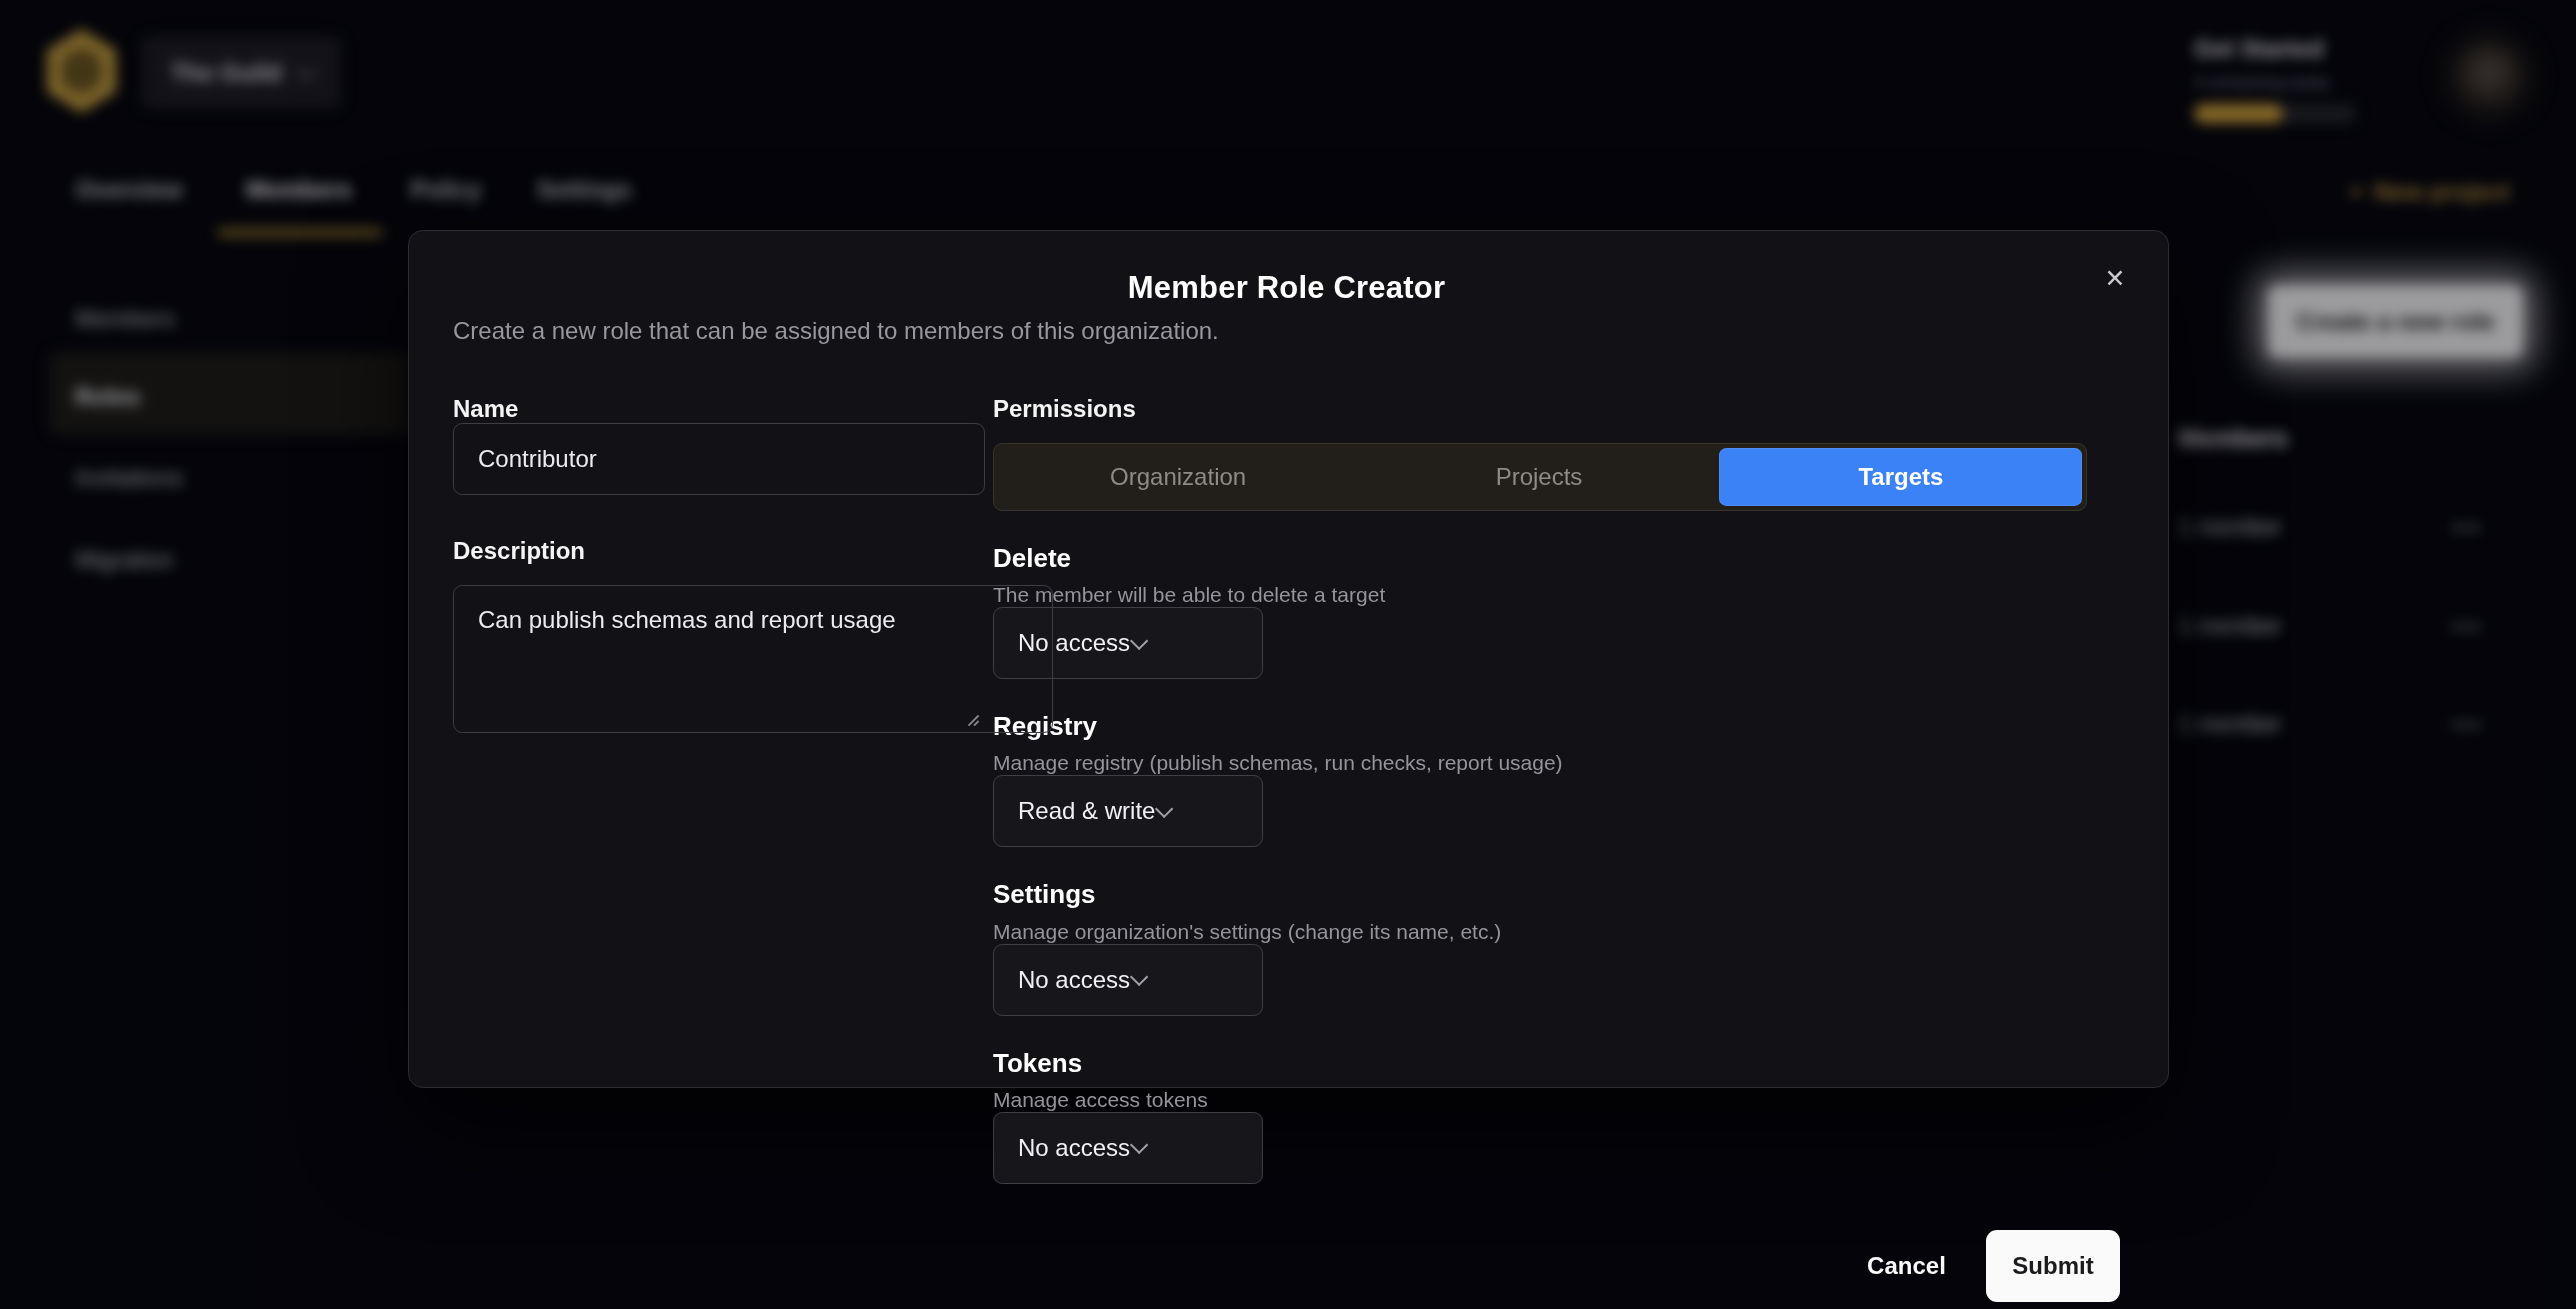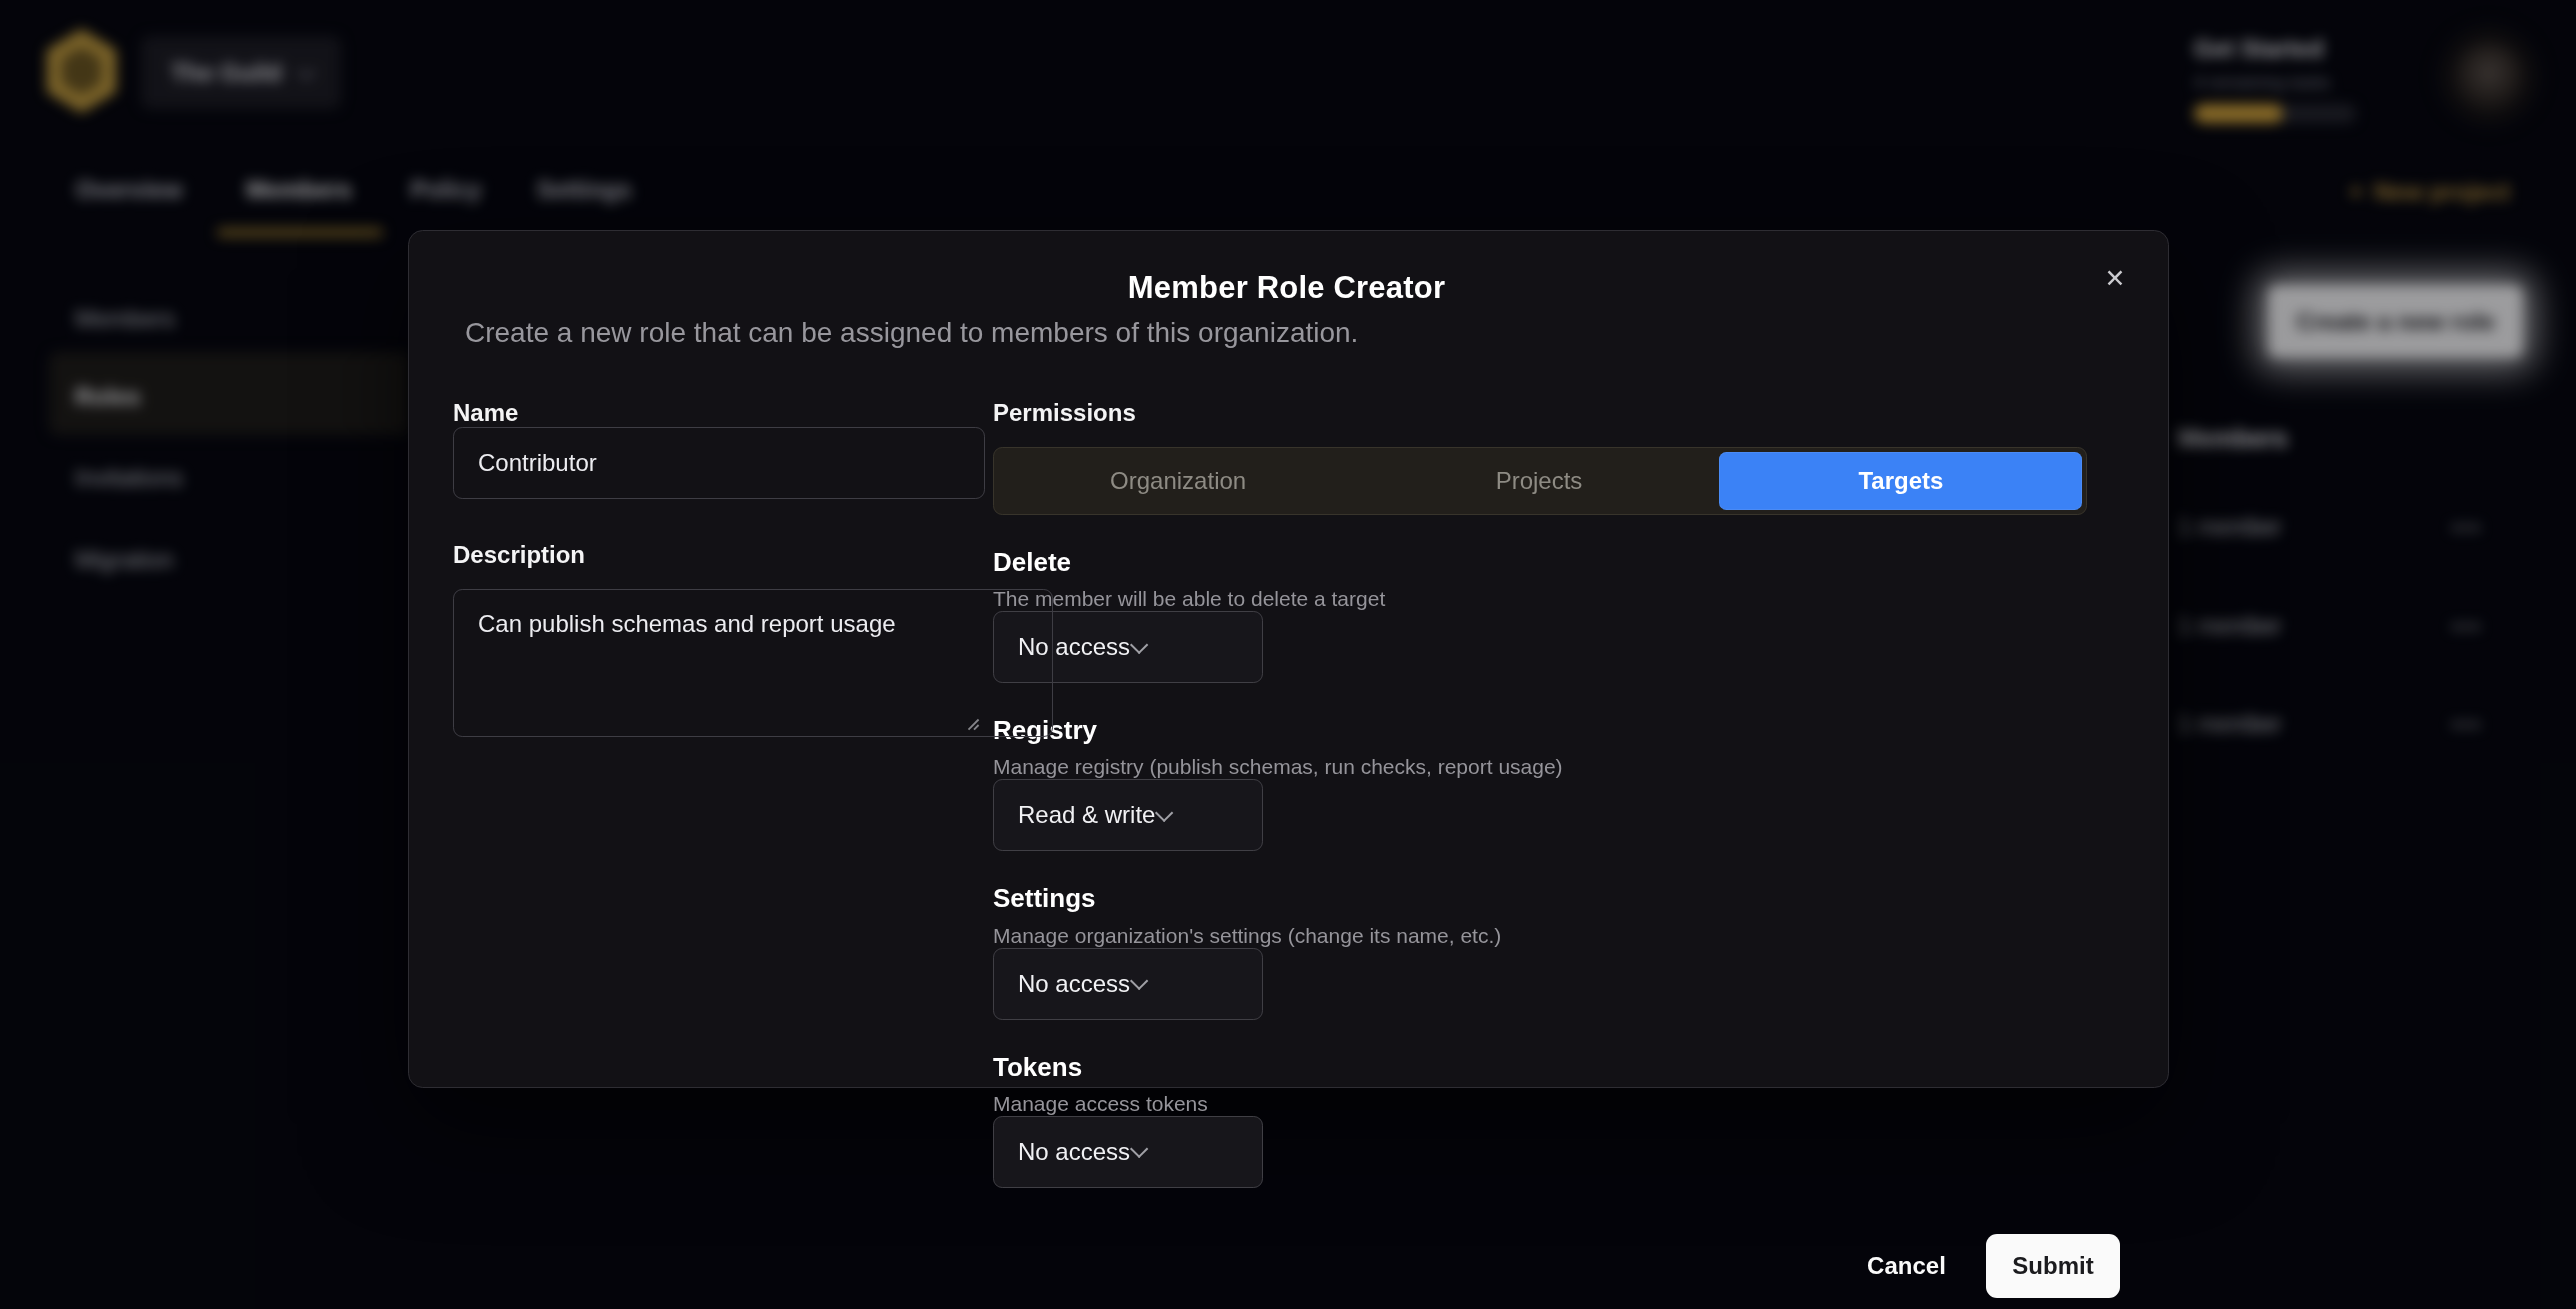--- a/index.html
+++ b/index.html
@@ -57,21 +57,21 @@
   .role-div { position:absolute; left:2178px; width:383px; height:0.9px; background:rgba(255,255,255,.09); }
 
   
   .overlay { position:absolute; inset:0; background:rgba(2,3,8,.38); }
 
   
   .modal { position:absolute; left:408px; top:230px; width:1761px; height:858px;
           background:#121115; border:0.9px solid #2e2d33; border-radius:14.7px;
           box-shadow:0 37px 101px rgba(0,0,0,.65); padding:39px 48px 42px 44px; }
   .m-title { color:#ffffff; font-size:31px; font-weight:700; letter-spacing:0.2px;text-align:center; }
-  .m-sub { margin-top:11px; color:#98979d; font-size:28px;margin-left:12px; }
+  .m-sub { margin-top:11px; color:#98979d; font-size:24px; }
   .m-close { position:absolute; top:27.5px; right:33px; width:40px; height:40px;
           display:flex; align-items:center; justify-content:center;
           color:#cbcbcf; font-size:25px; cursor:default; }
 
   .m-body { display:grid; grid-template-columns:532px 1fr; column-gap:87px; margin-top:50px;gap:8px; }
 
   .f-label { color:#f4f4f5; font-size:24px; font-weight:600; }
   .t-input { width:532px; height:72px; background:transparent;
           border:0.9px solid #3e3d44; border-radius:9.2px; padding:0 24px;
           color:#ececf0; font-size:24px; font-family:"Liberation Sans", sans-serif; outline:none; }
@@ -95,21 +95,21 @@
   .perm-row .pr-desc { margin-top:9.2px; color:#95949a; font-size:21px; }
   .select { width:270px; height:72px; background:#17161b; border:0.9px solid #403f45;
           border-radius:9.2px; display:flex; align-items:center; justify-content:flex-start;
           padding:0 22px 0 24px; }
   .select .val { color:#f1f1f4; font-size:24px; }
   .select .chev { border-color:#a0a0a6; transform:rotate(45deg) translateY(-3.7px); }
 
   .m-footer { display:flex; justify-content:flex-end; align-items:center; margin-top:46px; gap:9.2px; }
   .btn-cancel { color:#fafafa; font-size:24px; font-weight:600; padding:18.4px 31px;
           background:transparent; border:none; font-family:"Liberation Sans", sans-serif; }
-  .btn-submit { width:134px; height:64px; background:#fafafa; color:#1b1b1e; font-size:24px;
+  .btn-submit { width:134px; height:72px; background:#fafafa; color:#1b1b1e; font-size:24px;
           font-weight:600; border:none; border-radius:11px; font-family:"Liberation Sans", sans-serif; }
 </style>
 </head>
 <body>
 
 <div class="stage">
 
   <div class="backdrop">
 
     <div class="logo">

